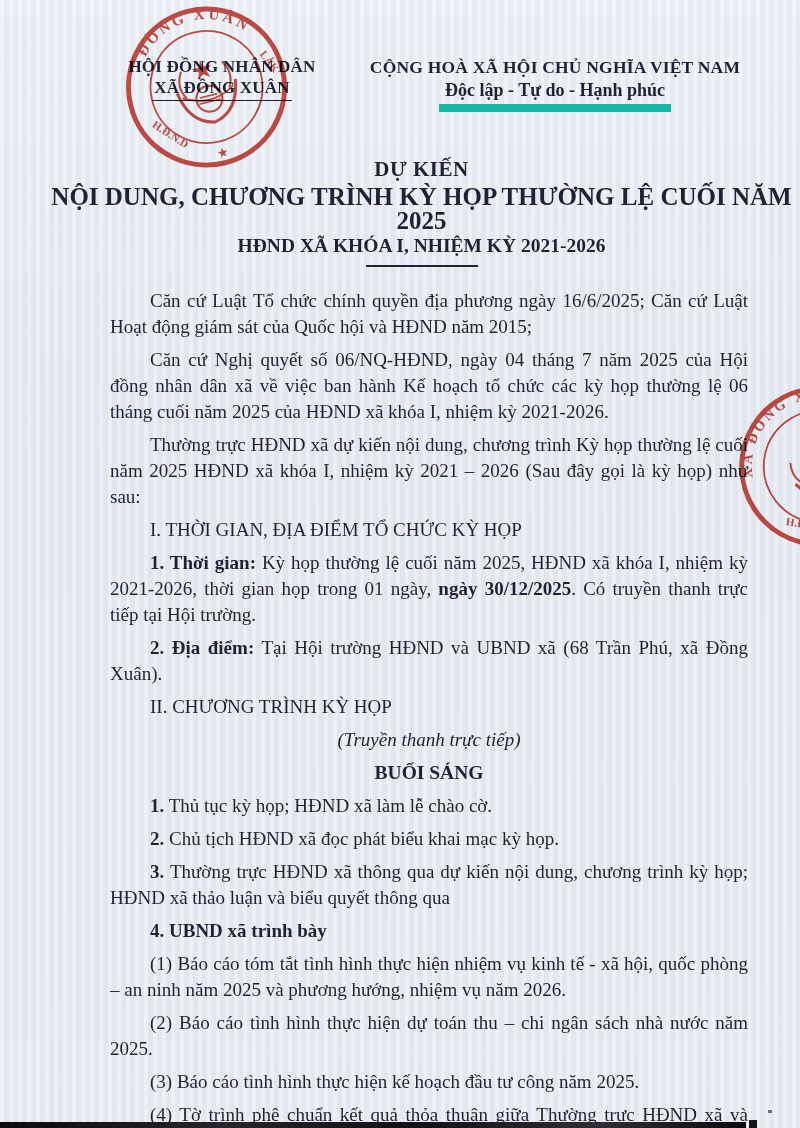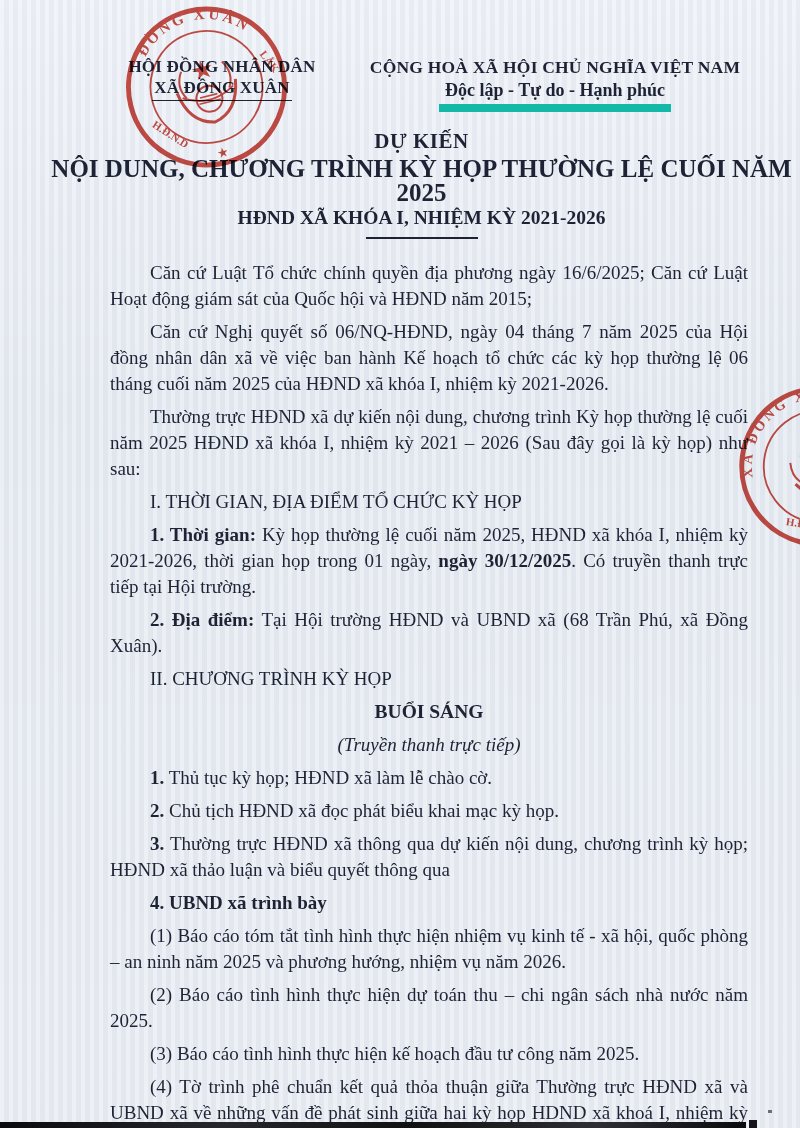--- a/index.html
+++ b/index.html
@@ -23,21 +23,21 @@
 
   
   .header { display:flex; justify-content:space-between; padding:56px 45px 0 84px;margin-left:32px; }
   .header-left { width:212px; text-align:center; font-weight:bold; font-size:17px; line-height:21px; letter-spacing:0.2px; }
   .org-line2 { display:inline-block; border-bottom:1.6px solid #1d2334; padding:0 2px 2px; }
   .header-right { width:400px; text-align:center; font-weight:bold; }
   .nation-line { font-size:17.5px; line-height:22px; letter-spacing:0.2px; }
   .motto-line { display:inline-block; font-size:18px; line-height:22px; border-bottom:8px solid #14b8a6; padding:0 6px 3px; margin-top:1px; }
 
   
-  .title-block { text-align:center; font-weight:bold; margin-top:16px;padding-left:43px; }
+  .title-block { text-align:center; font-weight:bold; margin-top:44px;padding-left:43px; }
   .title-1 { font-size:21px; line-height:26px; letter-spacing:0.5px; }
   .title-2 { font-size:25px; line-height:24px; margin-top:3px; }
   .title-3 { font-size:19.5px; line-height:24px; margin-top:1px; }
   .title-rule { width:112px; border-top:2.2px solid #1d2334; margin:7px auto 0; }
 
   
   .content { margin:21px 52px 0 110px; font-size:19px; line-height:26px; text-align:justify; }
   .content p { margin:0 0 7px; text-indent:40px; }
   .sec-heading { font-weight:normal; margin:2px 0 8px; }
   .center { text-align:center !important; text-indent:0 !important; }
@@ -85,22 +85,22 @@
     <p>Thường trực HĐND xã dự kiến nội dung, chương trình Kỳ họp thường lệ cuối năm 2025 HĐND xã khóa I, nhiệm kỳ 2021 – 2026 (Sau đây gọi là kỳ họp) như sau:</p>
 
     <p class="sec-heading">I. THỜI GIAN, ĐỊA ĐIỂM TỔ CHỨC KỲ HỌP</p>
 
     <p><b>1. Thời gian:</b><span> Kỳ họp thường lệ cuối năm 2025, HĐND xã khóa I, nhiệm kỳ 2021-2026, thời gian họp trong 01 ngày, </span><b>ngày 30/12/2025</b><span>. Có truyền thanh trực tiếp tại Hội trường.</span></p>
 
     <p><b>2. Địa điểm:</b><span> Tại Hội trường HĐND và UBND xã (68 Trần Phú, xã Đồng Xuân).</span></p>
 
     <p class="sec-heading">II. CHƯƠNG TRÌNH KỲ HỌP</p>
 
+    <p class="center session-note">(Truyền thanh trực tiếp)</p>
     <p class="center session-title">BUỔI SÁNG</p>
-    <p class="center session-note">(Truyền thanh trực tiếp)</p>
 
     <p><b>1.</b><span> Thủ tục kỳ họp; HĐND xã làm lễ chào cờ.</span></p>
     <p><b>2.</b><span> Chủ tịch HĐND xã đọc phát biểu khai mạc kỳ họp.</span></p>
     <p><b>3.</b><span> Thường trực HĐND xã thông qua dự kiến nội dung, chương trình kỳ họp; HĐND xã thảo luận và biểu quyết thông qua</span></p>
     <p><b>4.</b><b> UBND xã trình bày</b></p>
 
     <p>(1) Báo cáo tóm tắt tình hình thực hiện nhiệm vụ kinh tế - xã hội, quốc phòng – an ninh năm 2025 và phương hướng, nhiệm vụ năm 2026.</p>
     <p>(2) Báo cáo tình hình thực hiện dự toán thu – chi ngân sách nhà nước năm 2025.</p>
     <p>(3) Báo cáo tình hình thực hiện kế hoạch đầu tư công năm 2025.</p>
     <p>(4) Tờ trình phê chuẩn kết quả thỏa thuận giữa Thường trực HĐND xã và UBND xã về những vấn đề phát sinh giữa hai kỳ họp HDND xã khoá I, nhiệm kỳ 2021 – 2026.</p>

